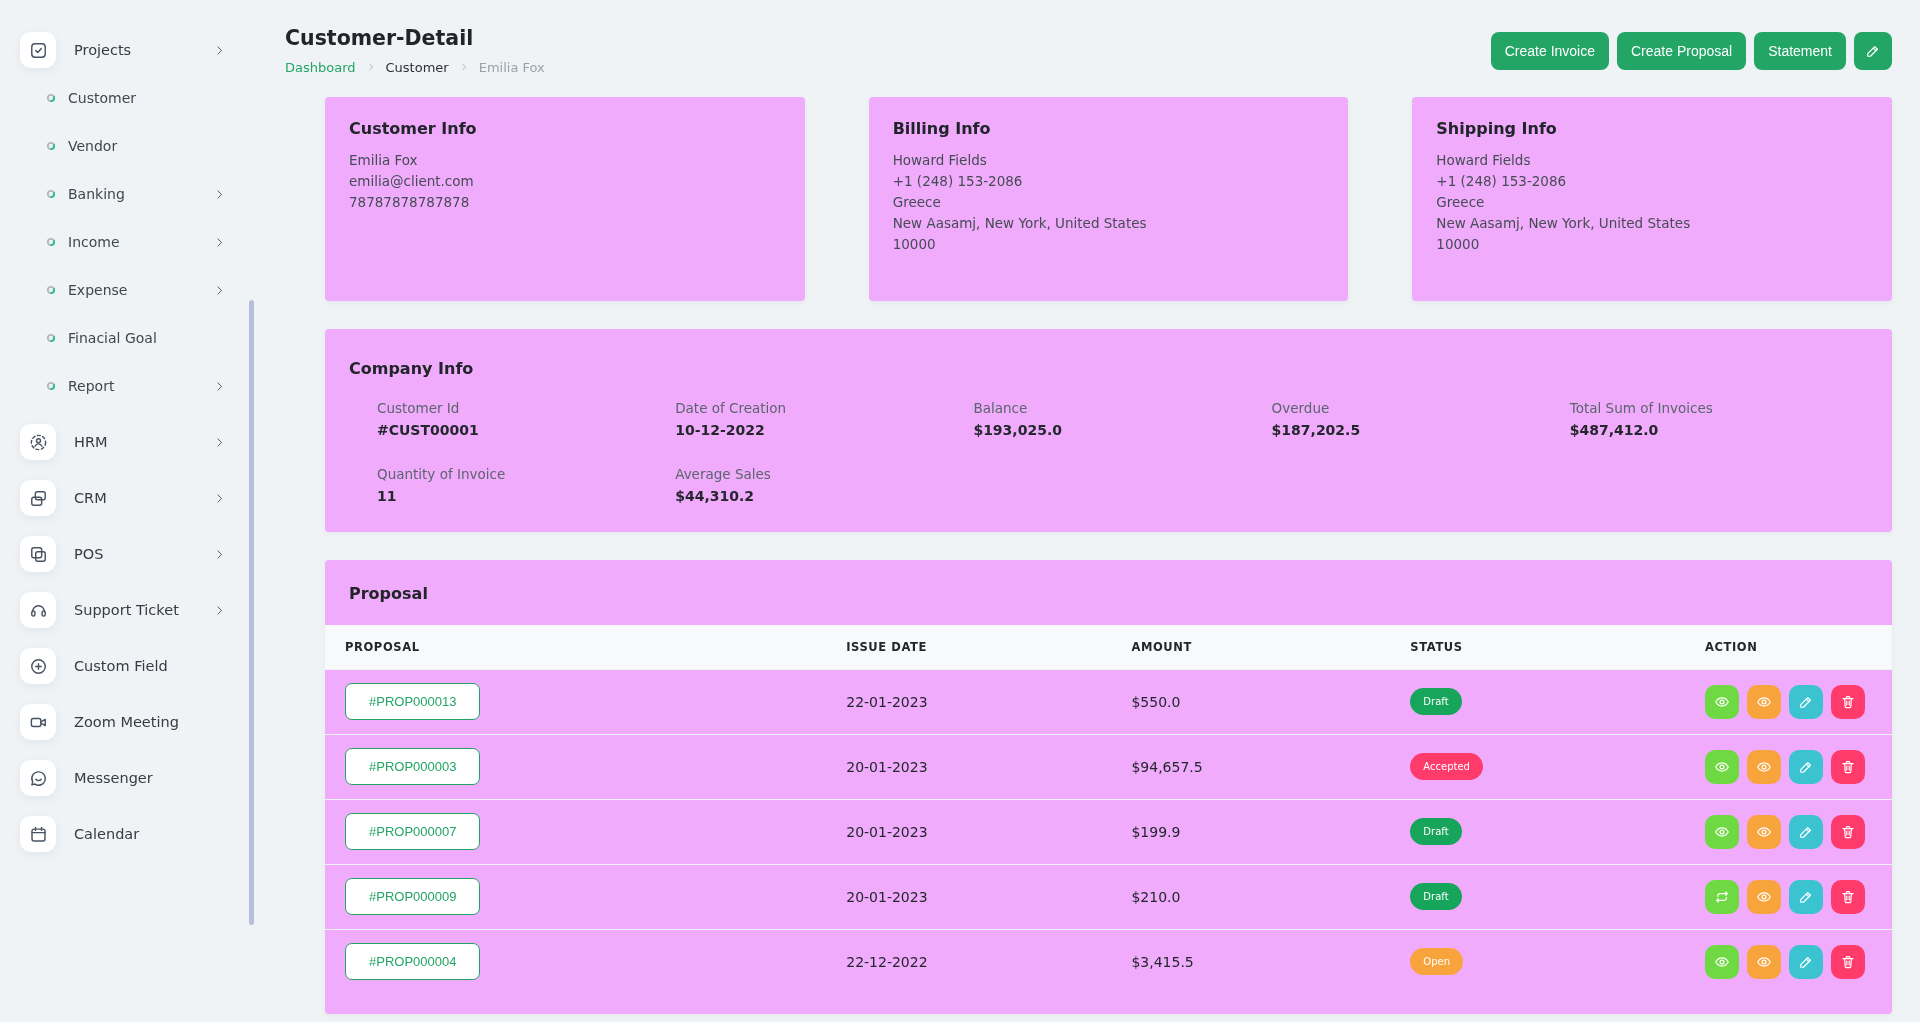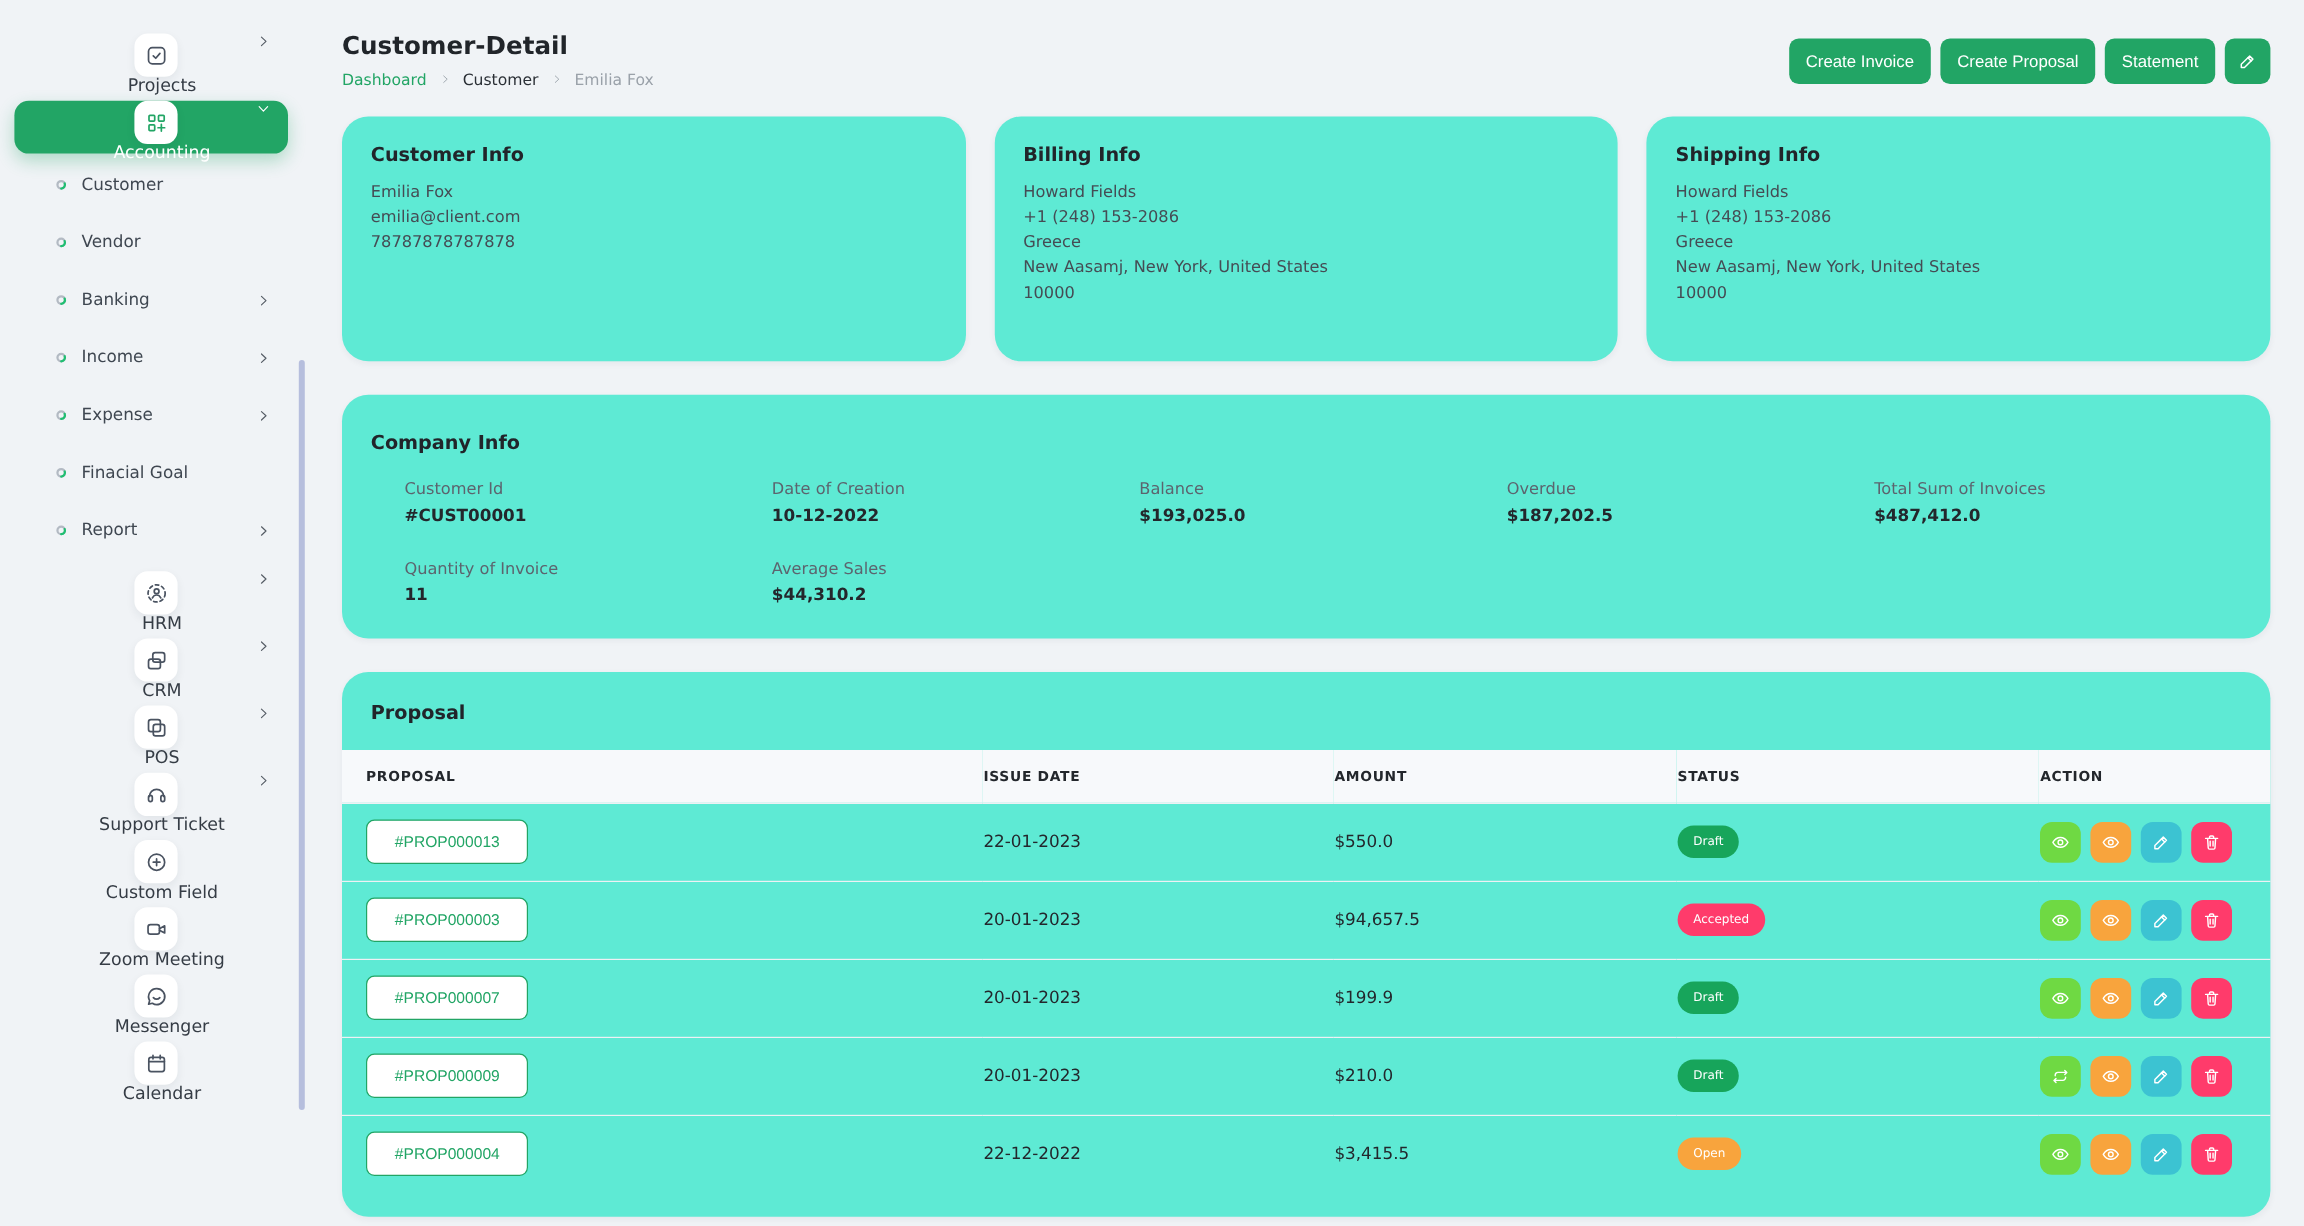--- a/index.html
+++ b/index.html
@@ -9,21 +9,21 @@
     font-family:"DejaVu Sans","Liberation Sans",sans-serif;
     color:#23272c;
     -webkit-font-smoothing:antialiased;
   }
   
   .sidebar{
     position:fixed;left:0;top:0;width:260px;height:1022px;
     padding:28px 0 0 12px;box-sizing:border-box;background:#f0f3f6;
   }
   .side-item{display:flex;align-items:center;position:relative;width:228px;cursor:pointer;}
-  .side-item.top{height:44px;margin-bottom:12px;border-radius:12px;flex-direction:column;}
+  .side-item.top{height:44px;margin-bottom:12px;border-radius:12px;}
   .side-item.sub{height:28px;margin-bottom:20px;padding-left:34px;box-sizing:border-box;}
   .icon-box{
     width:36px;height:36px;margin-left:8px;background:#fff;border-radius:11px;
     display:flex;align-items:center;justify-content:center;flex:0 0 36px;
     box-shadow:0 3px 8px rgba(35,40,60,.07);
   }
   .side-item.top .label{margin-left:18px;font-size:14.5px;color:#353c45;}
   .side-item.sub .label{margin-left:12px;font-size:14px;color:#3f4751;}
   .side-item .chev{position:absolute;right:14px;display:flex;align-items:center;}
   .side-item.active{background:#22a565;box-shadow:0 6px 14px rgba(34,165,101,.32);}
@@ -41,21 +41,21 @@
   .breadcrumb .bc-link{color:#22a565;cursor:pointer;}
   .breadcrumb .bc-mid{color:#2b3036;cursor:pointer;}
   .breadcrumb .bc-current{color:#9aa1a9;}
   .actions{display:flex;gap:8px;margin-top:6px;}
   .btn{
     background:#22a565;color:#fff;font-size:14px;height:38px;padding:0 14px;
     border:none;border-radius:8px;display:flex;align-items:center;justify-content:center;cursor:pointer;
   }
   .btn.icon-only{width:38px;padding:0;}
   
-  .card{background:#5eead4;border-radius:22px;box-shadow:0 2px 5px rgba(28,39,60,.05);}
+  .card{background:#f0abfc;border-radius:4px;box-shadow:0 2px 5px rgba(28,39,60,.05);margin-left:40px;}
   .cards-row{display:flex;gap:24px;}
   .info-card{flex:1;padding:22px 24px;height:204px;box-sizing:border-box;}
   .card-title{font-size:16px;font-weight:bold;color:#21252a;margin:0 0 12px;}
   .info-line{font-size:13.5px;color:#454c54;line-height:21px;}
   .company-card{margin-top:28px;padding:30px 24px 28px;}
   .company-grid{margin:22px 0 0 28px;display:grid;grid-template-columns:repeat(5,1fr);row-gap:28px;}
   .field-label{font-size:13.5px;color:#5c646e;margin-bottom:6px;}
   .field-value{font-size:14px;font-weight:bold;color:#23272c;}
   
   .proposal-card{margin-top:28px;padding:24px 0 0;min-height:430px;}
@@ -93,36 +93,20 @@
         <span class="icon-box">
           <svg viewBox="0 0 24 24" width="19" height="19" fill="none" stroke="#4a5361" stroke-width="1.8" stroke-linecap="round" stroke-linejoin="round">
             <rect x="3.5" y="3.5" width="17" height="17" rx="4"></rect>
             <path d="M8.5 12l2.6 2.6 4.4-5.2"></path>
           </svg>
         </span>
         <span class="label">Projects</span>
         <span class="chev">
           <svg viewBox="0 0 24 24" width="13" height="13" fill="none" stroke="#565d66" stroke-width="1.8" stroke-linecap="round" stroke-linejoin="round">
             <path d="M9 5.5l7 6.5-7 6.5"></path>
-          </svg>
-        </span>
-      </div>
-      <div class="side-item top active">
-        <span class="icon-box">
-          <svg viewBox="0 0 24 24" width="19" height="19" fill="none" stroke="#22a565" stroke-width="1.8" stroke-linecap="round" stroke-linejoin="round">
-            <rect x="4" y="4" width="6" height="6" rx="1"></rect>
-            <rect x="14" y="4" width="6" height="6" rx="1"></rect>
-            <rect x="4" y="14" width="6" height="6" rx="1"></rect>
-            <path d="M17 13.5v7M13.5 17h7"></path>
-          </svg>
-        </span>
-        <span class="label">Accounting</span>
-        <span class="chev">
-          <svg viewBox="0 0 24 24" width="13" height="13" fill="none" stroke="#ffffff" stroke-width="1.8" stroke-linecap="round" stroke-linejoin="round">
-            <path d="M5.5 9l6.5 7 6.5-7"></path>
           </svg>
         </span>
       </div>
       <div class="side-item sub">
         <span class="bullet">
           <svg viewBox="0 0 24 24" width="10" height="10" fill="none" stroke-width="1.8" stroke-linecap="round" stroke-linejoin="round">
             <circle cx="12" cy="12" r="7.5" stroke="#b3bac3" stroke-width="4.5" fill="none"></circle>
             <path d="M12 19.5a7.5 7.5 0 007-10.2" stroke="#1fbf71" stroke-width="4.5" fill="none"></path>
           </svg>
         </span>

